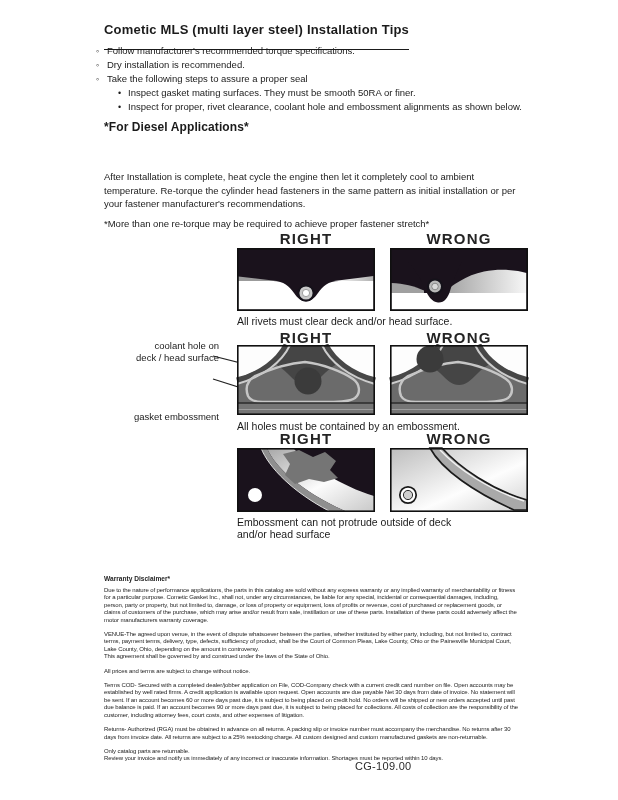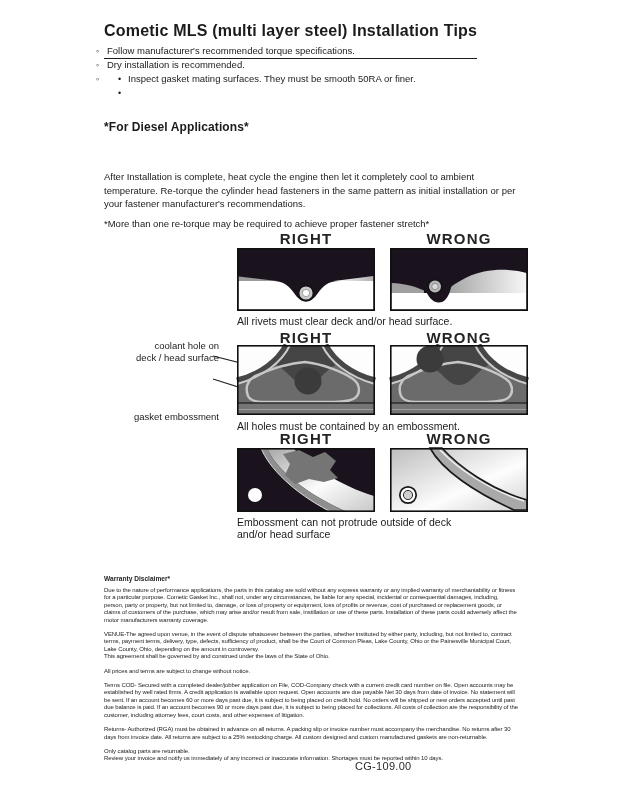--- a/index.html
+++ b/index.html
@@ -3,22 +3,22 @@
 <meta charset="utf-8">
 <style>
   html,body{margin:0;padding:0;background:#e8e8e8;}
   .page{
     position:relative;width:618px;height:800px;background:#ffffff;
     font-family:"Liberation Sans", sans-serif;color:#1b1b1b;overflow:hidden;
     margin:0 auto;
   }
   .abs{position:absolute;}
   .title{
-    left:104px;top:22px;font-size:16px;font-weight:700;letter-spacing:.2px;
-    border-bottom:1.4px solid #1b1b1b;padding-bottom:18px;
+    left:104px;top:22px;font-size:13px;font-weight:700;letter-spacing:.2px;
+    border-bottom:1.4px solid #1b1b1b;padding-bottom:12px;
   }
   .tips{left:96px;top:44px;width:432px;font-size:9.5px;line-height:14px;margin:0;padding:0;list-style:none;}
   .tips li{position:relative;padding-left:11px;}
   .tips li.sub{padding-left:32px;}
   .tips .mk{position:absolute;left:0;top:0;font-size:9px;}
   .tips li.sub .mk{left:22px;}
   .h2{left:104px;top:120px;font-size:12px;font-weight:700;letter-spacing:.1px;}
   .para{left:104px;width:420px;font-size:9.5px;line-height:13.5px;white-space:pre-line;}
   .p1{top:137px;}
   .p2{top:170px;}
@@ -58,23 +58,23 @@
 </head>
 <body>
 
 <div class="page">
 
   <div class="abs title">Cometic MLS (multi layer steel) Installation Tips</div>
 
   <ul class="abs tips">
     <li><span class="mk">◦</span><span>Follow manufacturer's recommended torque specifications.</span></li>
     <li><span class="mk">◦</span><span>Dry installation is recommended.</span></li>
-    <li><span class="mk">◦</span></li>
+    <li><span class="mk">◦</span><span>Take the following steps to assure a proper seal</span></li>
     <li class="sub"><span class="mk">•</span><span>Inspect gasket mating surfaces.  They must be smooth 50RA or finer.</span></li>
-    <li class="sub"><span class="mk">•</span></li>
+    <li class="sub"><span class="mk">•</span><span>Inspect for proper, rivet clearance, coolant hole and embossment alignments as shown below.</span></li>
   </ul>
 
   <div class="abs h2">*For Diesel Applications*</div>
   <div class="abs para p2">After Installation is complete, heat cycle the engine then let it completely cool to ambient temperature. Re-torque the cylinder head fasteners in the same pattern as initial installation or per your fastener manufacturer's recommendations.</div>
   <div class="abs para p3">*More than one re-torque may be required to achieve proper fastener stretch*</div>
 
   <div class="abs fig fig1">
     <div class="panelLabel lab-right">RIGHT</div>
     <div class="panelLabel lab-wrong">WRONG</div>
     <svg width="296" height="66" viewBox="0 0 296 66">

